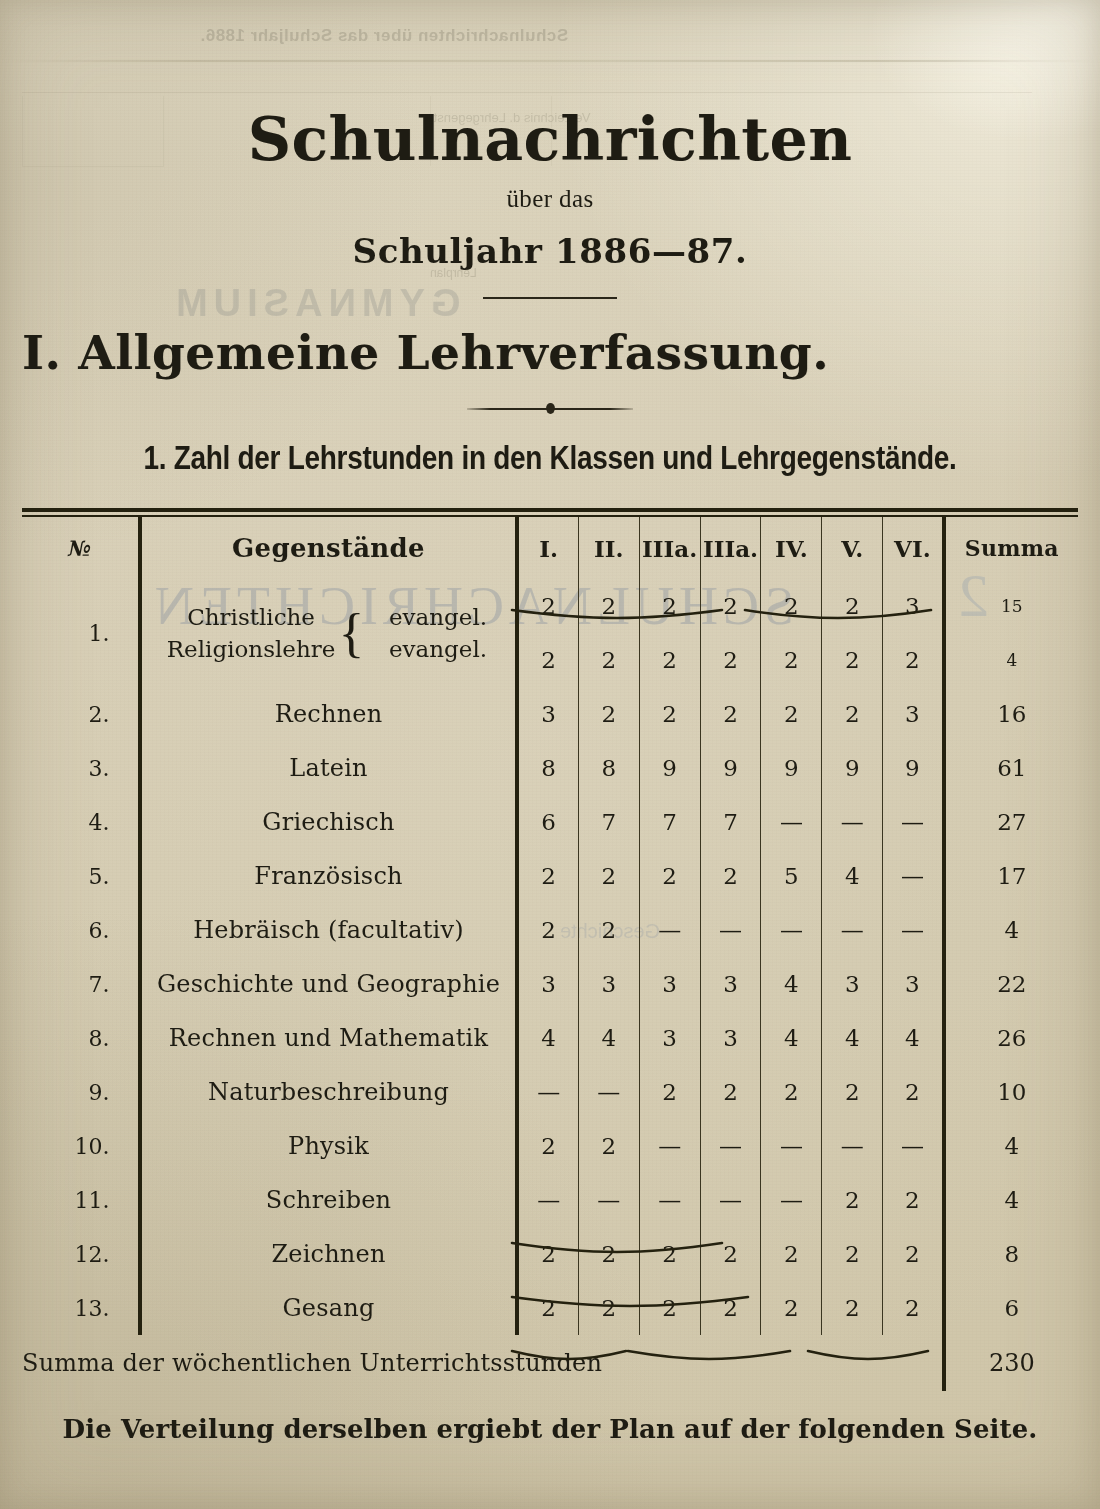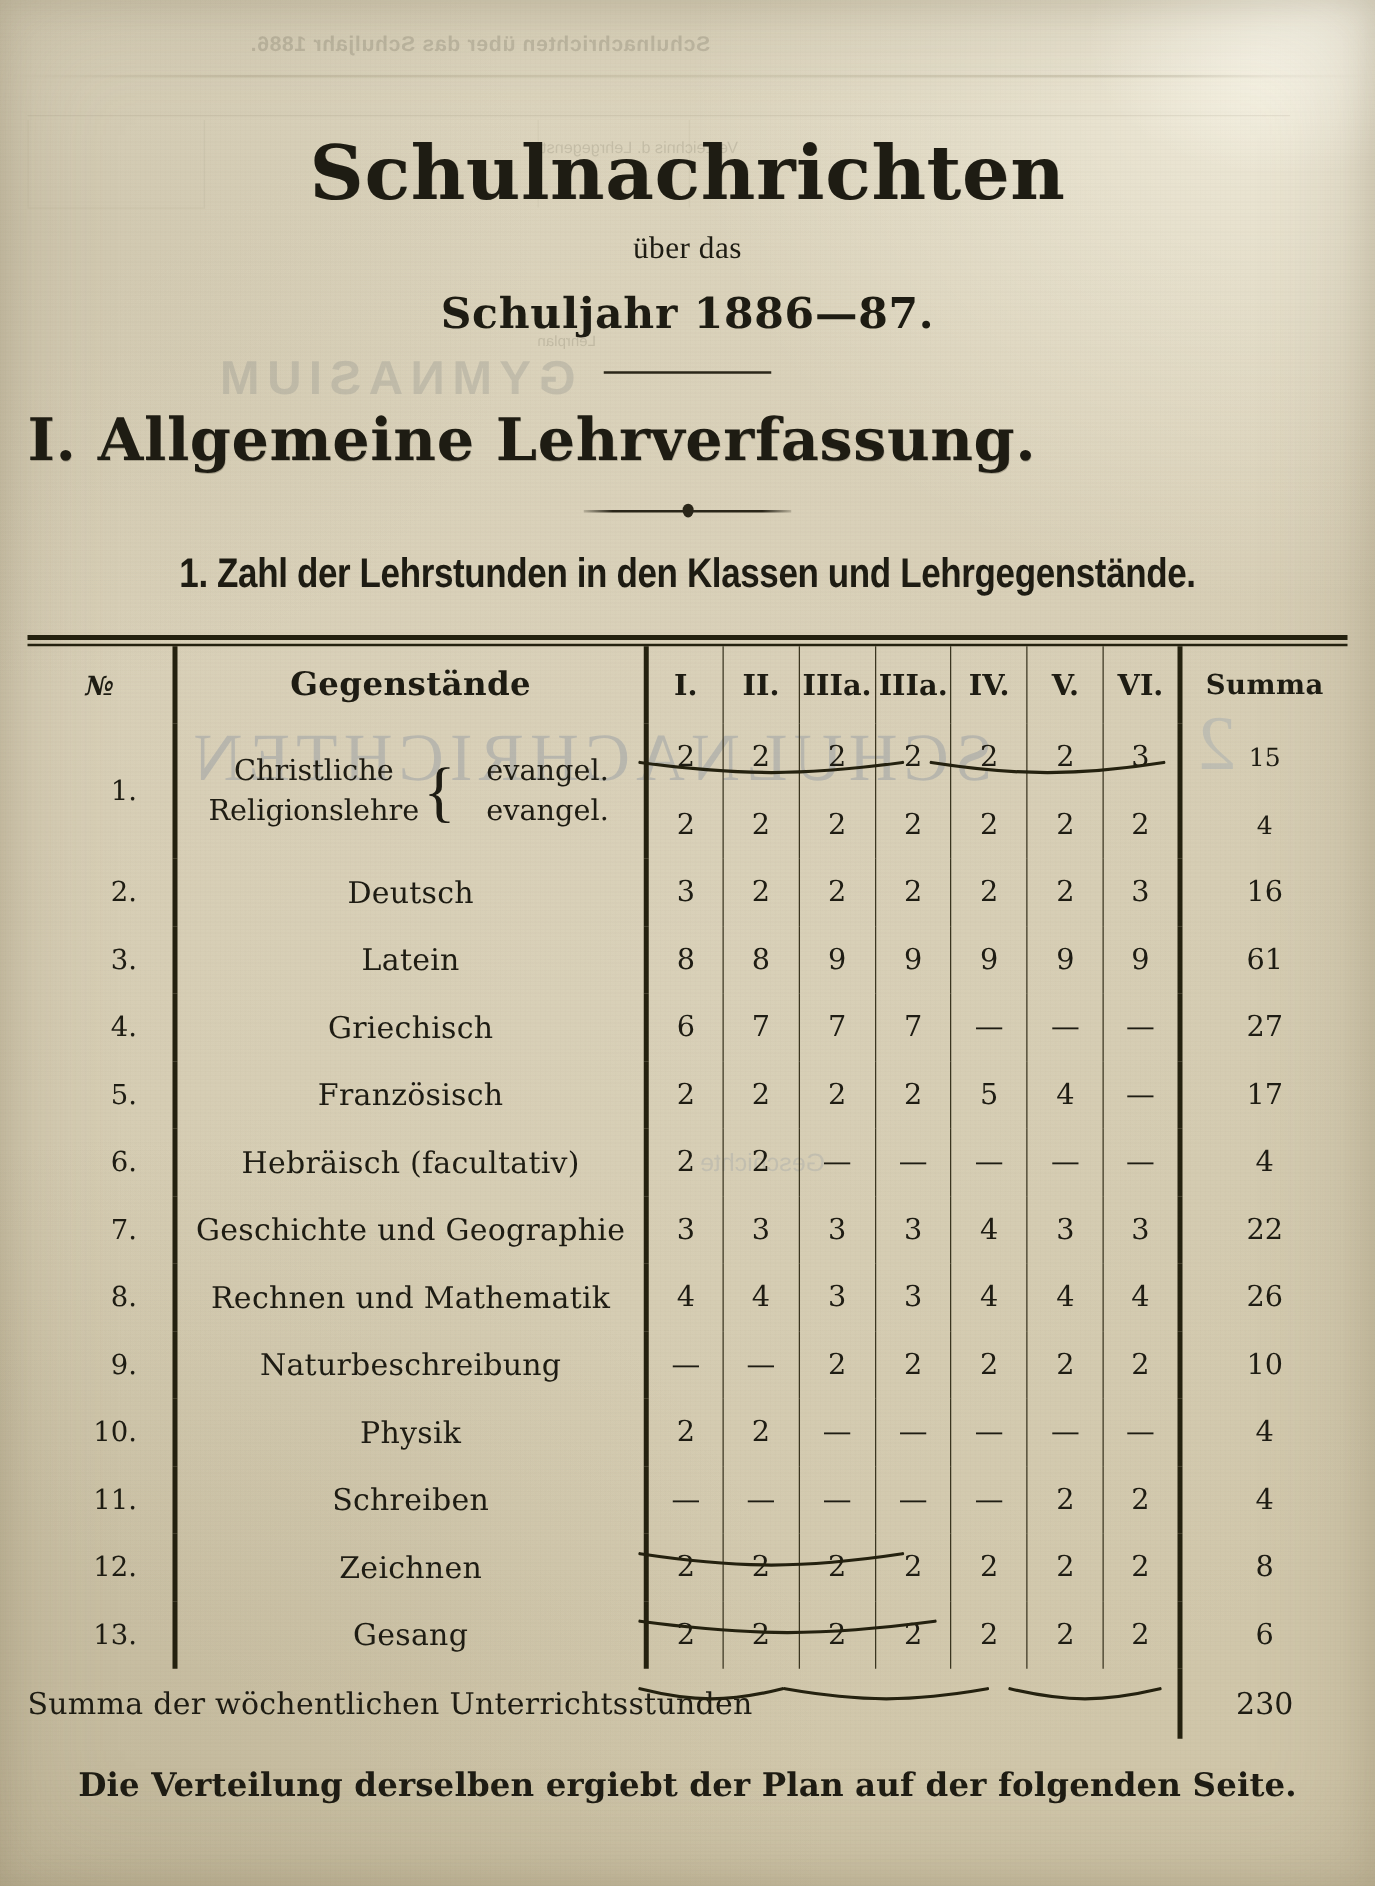--- a/index.html
+++ b/index.html
@@ -305,21 +305,21 @@
     display: flex;
     align-items: center;
     justify-content: center;
     font-size: 23px;
   }
   .relig-sum .s-top, .relig-sum .s-bot {
     height: 54px;
     display: flex;
     align-items: center;
     justify-content: center;
-    font-size: 20px;
+    font-size: 17px;
   }
 
   
   .brace-layer {
     position: absolute;
     left: 0; top: 0;
     width: 1100px; height: 1509px;
     pointer-events: none;
     z-index: 8;
   }
@@ -448,21 +448,21 @@
               <div class="n-top">3</div>
               <div class="n-bot">2</div>
             </td>
             <td class="c-sum relig-num relig-sum">
               <div class="s-top">15</div>
               <div class="s-bot">4</div>
             </td>
           </tr>
           <tr>
             <td class="t-no c-no">2.</td>
-            <td class="t-subj c-subj">Deutsch</td>
+            <td class="t-subj c-subj">Rechnen</td>
             <td class="c-cls">3</td>
             <td class="c-cls">2</td>
             <td class="c-cls">2</td>
             <td class="c-cls-gap">2</td>
             <td class="c-cls">2</td>
             <td class="c-cls">2</td>
             <td class="c-cls-last">3</td>
             <td class="t-sum c-sum">16</td>
           </tr>
           <tr>

